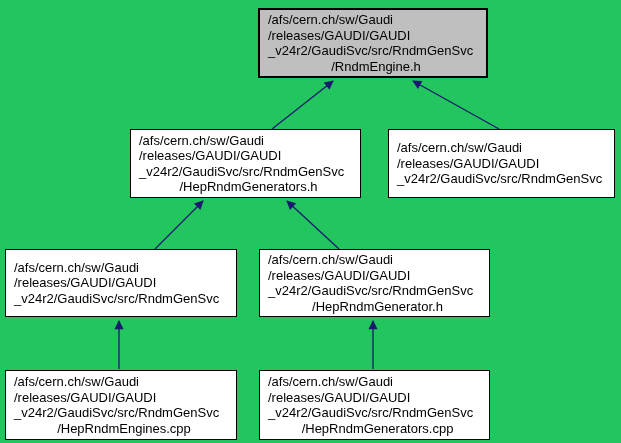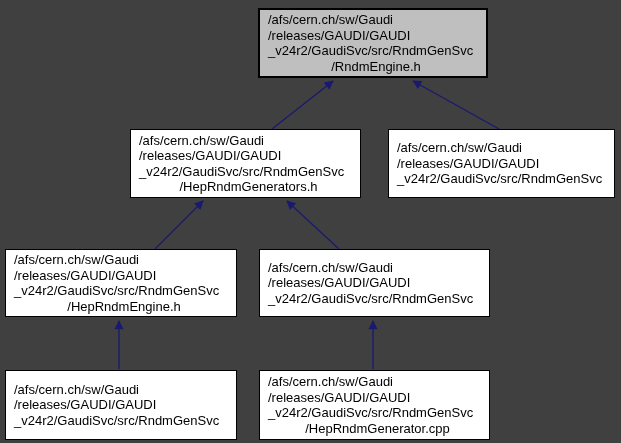--- a/index.html
+++ b/index.html
@@ -4,21 +4,21 @@
 <style>
   html, body {
     margin: 0;
     padding: 0;
     background: #ffffff;
   }
   .canvas {
     position: relative;
     width: 621px;
     height: 443px;
-    background: #404040;
+    background: #22c55e;
     font-family: "Liberation Sans", "DejaVu Sans", sans-serif;
     overflow: hidden;
   }
   .edges {
     position: absolute;
     left: 0;
     top: 0;
     width: 621px;
     height: 443px;
     pointer-events: none;
@@ -87,35 +87,36 @@
   <div class="node" style="left:388px; top:129px; width:227px; height:69px;">
     <div class="nline">/afs/cern.ch/sw/Gaudi</div>
     <div class="nline">/releases/GAUDI/GAUDI</div>
     <div class="nline">_v24r2/GaudiSvc/src/RndmGenSvc</div>
   </div>
 
   <div class="node" style="left:5px; top:249px; width:232px; height:68px;">
     <div class="nline">/afs/cern.ch/sw/Gaudi</div>
     <div class="nline">/releases/GAUDI/GAUDI</div>
     <div class="nline">_v24r2/GaudiSvc/src/RndmGenSvc</div>
-    <div class="nline last">/HepRndmEngine.h</div>
   </div>
 
   <div class="node" style="left:259px; top:249px; width:231px; height:68px;">
     <div class="nline">/afs/cern.ch/sw/Gaudi</div>
     <div class="nline">/releases/GAUDI/GAUDI</div>
     <div class="nline">_v24r2/GaudiSvc/src/RndmGenSvc</div>
+    <div class="nline last">/HepRndmGenerator.h</div>
   </div>
 
   <div class="node" style="left:5px; top:370px; width:232px; height:70px;">
     <div class="nline">/afs/cern.ch/sw/Gaudi</div>
     <div class="nline">/releases/GAUDI/GAUDI</div>
     <div class="nline">_v24r2/GaudiSvc/src/RndmGenSvc</div>
+    <div class="nline last">/HepRndmEngines.cpp</div>
   </div>
 
   <div class="node" style="left:259px; top:370px; width:231px; height:70px;">
     <div class="nline">/afs/cern.ch/sw/Gaudi</div>
     <div class="nline">/releases/GAUDI/GAUDI</div>
     <div class="nline">_v24r2/GaudiSvc/src/RndmGenSvc</div>
-    <div class="nline last">/HepRndmGenerator.cpp</div>
+    <div class="nline last">/HepRndmGenerators.cpp</div>
   </div>
 
 </div>
 
 </body></html>

